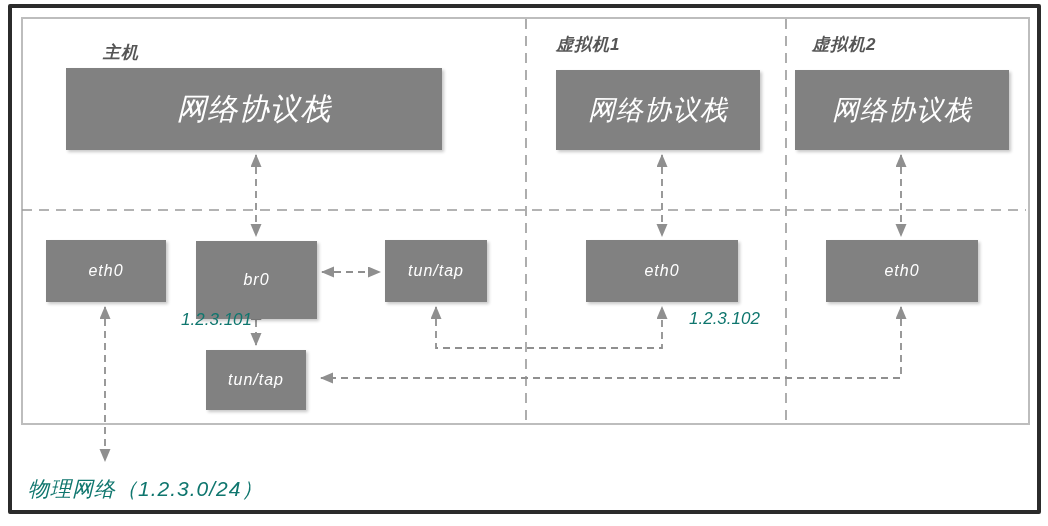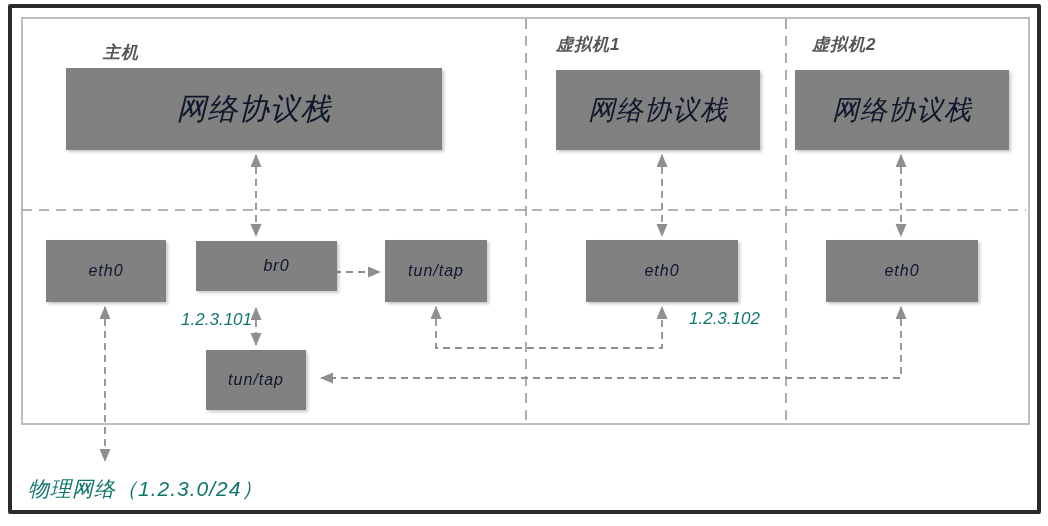--- a/index.html
+++ b/index.html
@@ -3,21 +3,21 @@
 <meta charset="utf-8">
 <style>
   html,body{margin:0;padding:0;background:#ffffff;}
   body{font-family:"Liberation Sans","DejaVu Sans",sans-serif;}
   #stage{position:relative;width:1048px;height:526px;background:#ffffff;overflow:hidden;font-style:italic;}
   .outer-frame{position:absolute;left:8px;top:4px;width:1025px;height:502px;
     border:4px solid #2b2b2b;border-radius:2px;background:#ffffff;}
   .inner-box{position:absolute;left:21px;top:17px;width:1005px;height:404px;
     border:2px solid #bdbdbd;background:#ffffff;}
   svg.wires{position:absolute;left:0;top:0;width:1048px;height:526px;pointer-events:none;}
-  .node{position:absolute;background:#818181;color:#0f172a;display:flex;
+  .node{position:absolute;background:#818181;color:#ffffff;display:flex;
     align-items:center;justify-content:center;box-shadow:2px 2px 3px rgba(0,0,0,0.22);
     letter-spacing:1px;}
   .node.stack-lg{font-size:30px;}
   .node.stack{font-size:27px;}
   .node.dev{font-size:16px;}
   .sec-label{position:absolute;color:#565656;font-size:17px;font-weight:bold;letter-spacing:1px;}
   .ip-label{position:absolute;color:#0f766e;font-size:17px;}
   .phys-label{position:absolute;color:#0f766e;font-size:21px;letter-spacing:1px;}
   .watermark{position:absolute;left:856px;top:452px;display:flex;align-items:center;gap:6px;}
   .watermark-text{font-size:27px;font-weight:bold;color:#ffffff;
@@ -56,21 +56,21 @@
 
   <div class="sec-label" style="left:103px;top:41px;">主机</div>
   <div class="sec-label" style="left:556px;top:33px;">虚拟机1</div>
   <div class="sec-label" style="left:812px;top:33px;">虚拟机2</div>
 
   <div class="node stack-lg" style="left:66px;top:68px;width:376px;height:82px;">网络协议栈</div>
   <div class="node stack" style="left:556px;top:70px;width:204px;height:80px;">网络协议栈</div>
   <div class="node stack" style="left:795px;top:70px;width:214px;height:80px;">网络协议栈</div>
 
   <div class="node dev" style="left:46px;top:240px;width:120px;height:62px;">eth0</div>
-  <div class="node dev" style="left:196px;top:241px;width:121px;height:50px;padding-left:20px;">br0</div>
+  <div class="node dev" style="left:196px;top:241px;width:121px;height:78px;">br0</div>
   <div class="node dev" style="left:385px;top:240px;width:102px;height:62px;">tun/tap</div>
   <div class="node dev" style="left:206px;top:350px;width:100px;height:60px;">tun/tap</div>
   <div class="node dev" style="left:586px;top:240px;width:152px;height:62px;">eth0</div>
   <div class="node dev" style="left:826px;top:240px;width:152px;height:62px;">eth0</div>
 
   <div class="ip-label" style="left:170px;top:310px;width:82px;text-align:right;">1.2.3.101</div>
   <div class="ip-label" style="left:689px;top:309px;">1.2.3.102</div>
 
   <div class="phys-label" style="left:28px;top:475px;">物理网络（1.2.3.0/24）</div>
 

